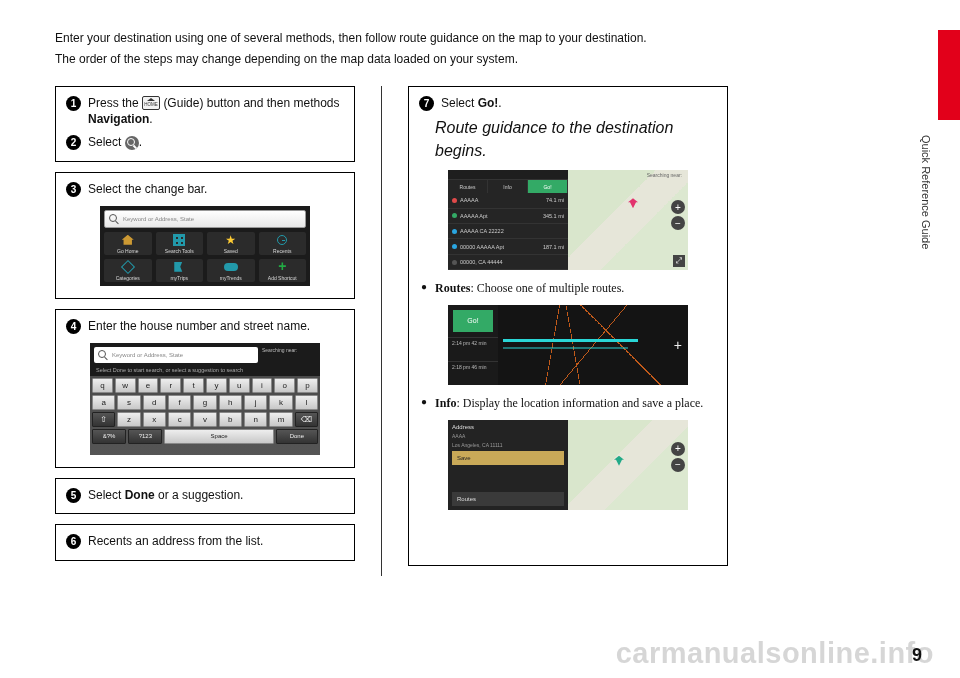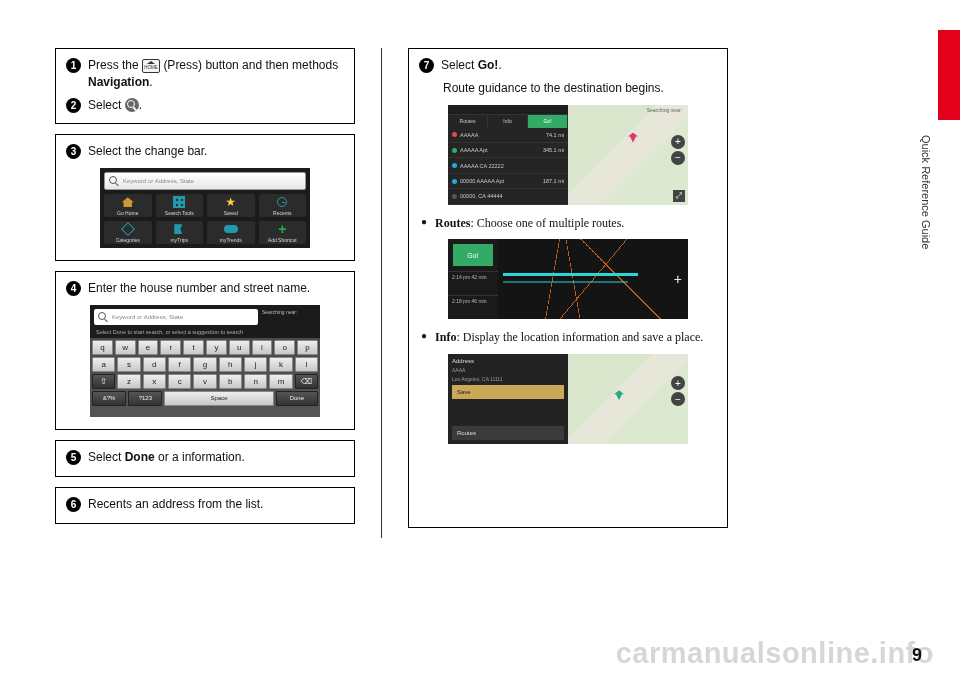--- a/index.html
+++ b/index.html
@@ -342,21 +342,21 @@
   .screen-7c .map3 .zbtn {
     width:14px; height:14px; border-radius:50%;
     background:#444; color:#fff; font-size:10px;
     display:flex; align-items:center; justify-content:center;
   }
 
   .bullet { display:flex; gap:8px; margin:10px 2px 4px 2px; font-size:12px; }
   .bullet .dot { font-size:10px; line-height:1.4; }
   .bullet .txt { flex:1; line-height:1.4;font-family:Liberation Serif, serif; }
 
-  .sub-note { font-size:12px; margin-left:24px; line-height:1.4; }
+  .sub-note { font-size:16px; margin-left:16px; line-height:1.4;font-style:italic; }
 
   .pg-num {
     position:absolute; right:38px; bottom:12px;
     font-size:18px; font-weight:bold;
   }
   .watermark {
     position:absolute; right:26px; bottom:8px;
     font-size:29px; font-weight:bold;
     color:rgba(120,120,120,0.3);
     letter-spacing:0.5px;
@@ -376,33 +376,37 @@
   .ic-plus { width:12px;height:12px;position:relative;color:#2a4;font-size:14px;font-weight:bold;line-height:0.8;}
 </style>
 </head>
 <body>
 
 <div class="red-tab"></div>
 <div class="side-label">Quick Reference Guide</div>
 <div class="watermark">carmanualsonline.info</div>
 
 <div class="page">
+  <div class="intro">
+    <p>Enter your destination using one of several methods, then follow route guidance on the map to your destination.</p>
+    <p>The order of the steps may change depending on the map data loaded on your system.</p>
+  </div>
 
   <div class="columns">
 
     <div class="col">
 
       <div class="step-box">
         <div class="step-item">
           <div class="num">1</div>
           <div class="step-text">
             <span>Press the </span><span class="icon-home">
                 <span>HOME</span>
               </span>
-            <span>(Press)</span><span> button and then methods </span><b>Navigation</b><span>.</span>
+            <span>(Guide)</span><span> button and then methods </span><b>Navigation</b><span>.</span>
           </div>
         </div>
         <div class="step-item">
           <div class="num">2</div>
           <div class="step-text">
             <span>Select </span><span class="icon-search"></span><span>.</span>
           </div>
         </div>
       </div>
 
@@ -521,21 +525,21 @@
               <div class="key dark sm" style="flex:1.5">Done</div>
             </div>
           </div>
         </div>
       </div>
 
       <div class="step-box">
         <div class="step-item">
           <div class="num">5</div>
           <div class="step-text">
-            <span>Select </span><b>Done</b><span> or a information.</span>
+            <span>Select </span><b>Done</b><span> or a suggestion.</span>
           </div>
         </div>
       </div>
 
       <div class="step-box">
         <div class="step-item">
           <div class="num">6</div>
           <div class="step-text">Recents an address from the list.</div>
         </div>
       </div>

